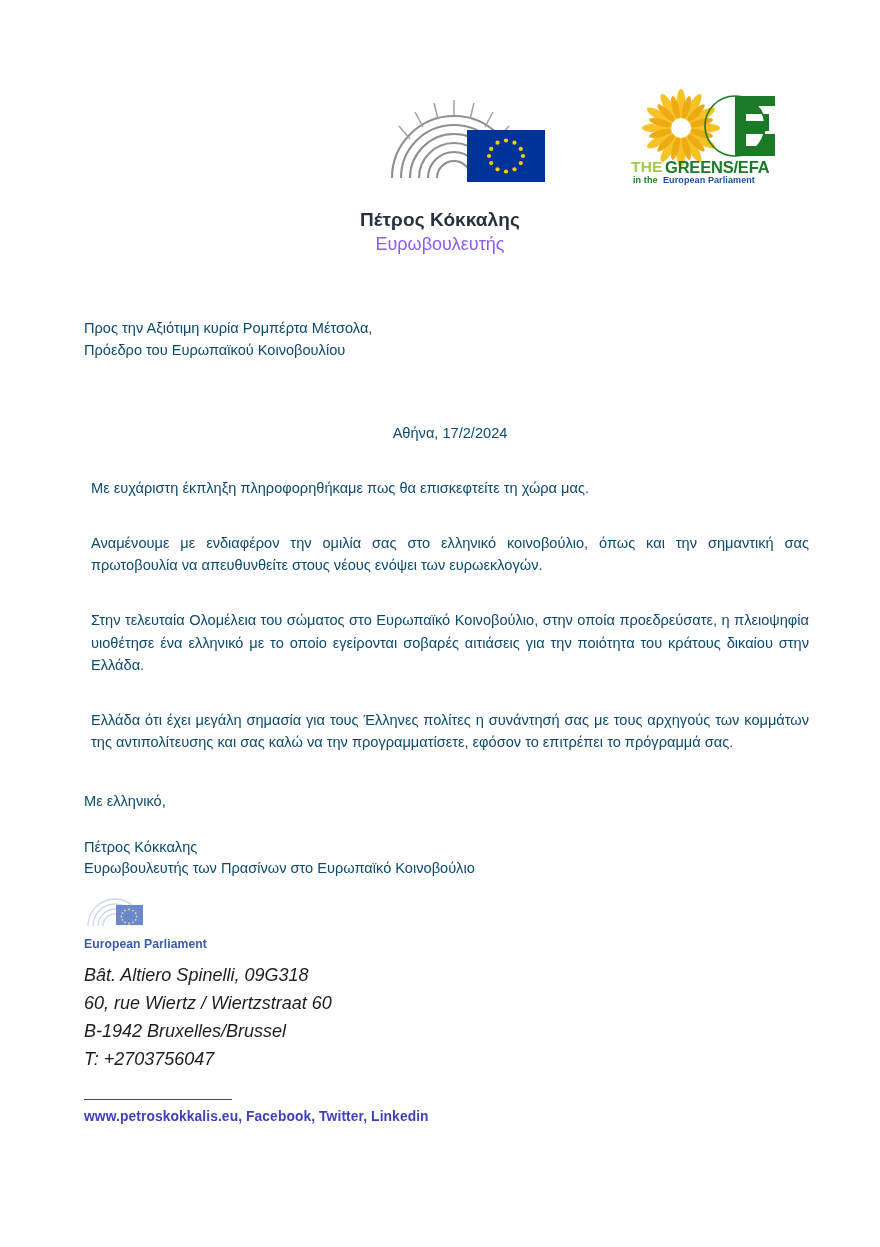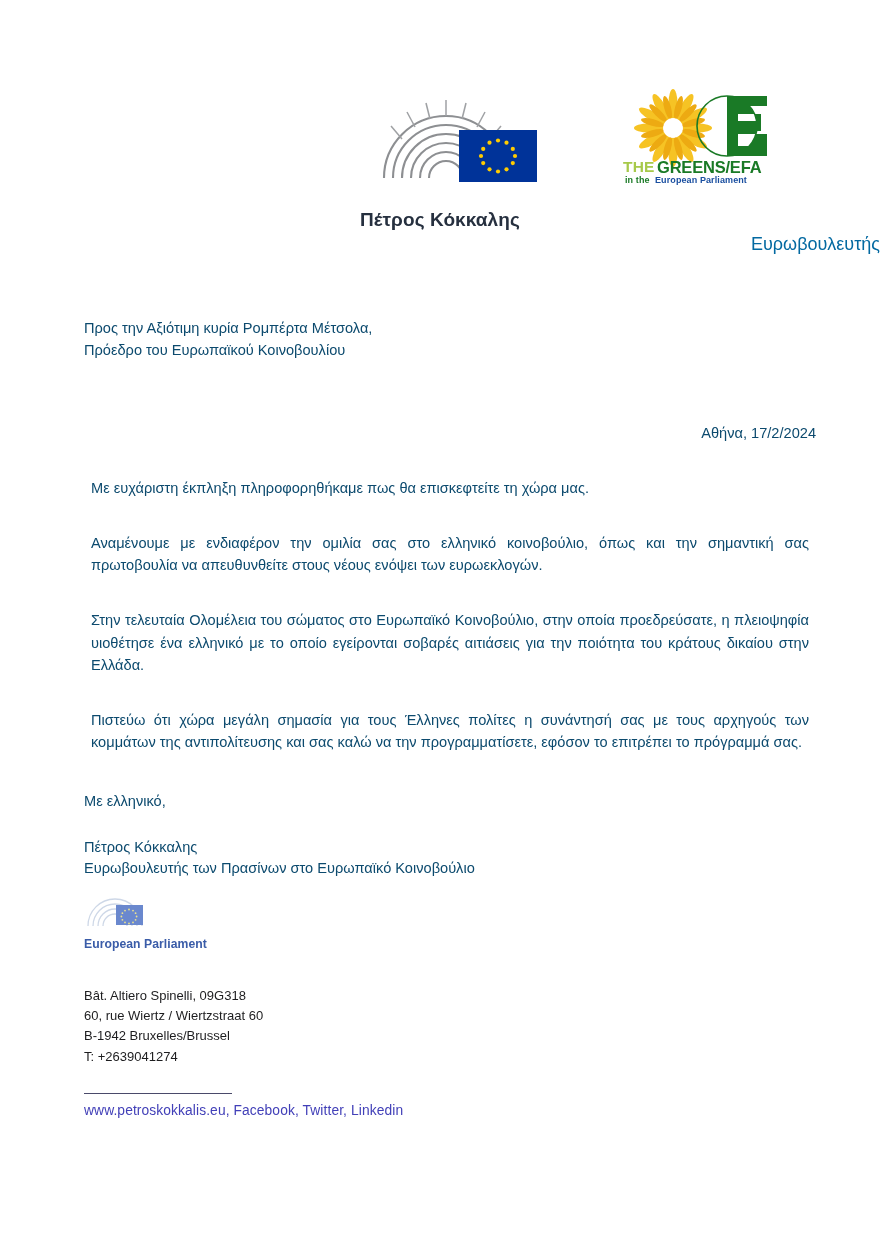--- a/index.html
+++ b/index.html
@@ -16,21 +16,21 @@
     width: 880px;
     height: 1247px;
     background: #ffffff;
     overflow: hidden;
     box-sizing: border-box;
   }
 
   
   .header-logos {
     position: absolute;
-    left: 8px;
+    left: 16px;
     top: 92px;
     width: 707px;
     height: 110px;
   }
   .ep-logo {
     position: absolute;
     left: 366px;
     top: 0px;
     width: 175px;
     height: 92px;
@@ -58,45 +58,44 @@
   .name-block .mep-name {
     font-size: 19px;
     font-weight: bold;
     color: #26303f;
     letter-spacing: 0.1px;
     display: block;
   }
   .name-block .mep-role {
     font-size: 18px;
     font-weight: normal;
-    color: #0369a1;
+    color: #8b5cf6;
     display: block;
     margin-top: 1px;
-    text-align: right;
   }
 
   
   .letter {
     position: absolute;
     left: 84px;
     top: 318px;
     width: 732px;
     color: #0c4a6e;
     font-size: 14.6px;
     line-height: 1.52;
   }
   .recipient {
     margin: 0;
     line-height: 1.5;
   }
   .recipient .line { display: block; }
 
   .date-line {
     margin: 0;
-    text-align: right;
+    text-align: center;
     padding-top: 60px;
   }
   .salutation {
     margin: 0;
     padding-top: 32px;
   }
   .para {
     margin: 7px;
     padding-top: 26px;
     text-align: justify;
@@ -131,38 +130,40 @@
     margin-top: 6px;
     font-size: 12.2px;
     font-weight: bold;
     color: #3a5ca8;
     line-height: 1.38;
     letter-spacing: 0.05px;
   }
   .ep-footer-name .line { display: block; }
 
   .address {
-    margin-top: 33px;
-    font-size: 13px;
+    margin-top: 8px;
+    font-size: 18px;
     color: #1d1d1f;
     line-height: 1.56;
+    font-style: italic;
   }
   .address .line { display: block; }
 
   .footer-rule {
     margin-top: 26px;
     width: 148px;
     height: 0;
     border-top: 1.4px solid #4a4a6a;
   }
   .footer-links {
     margin-top: 9px;
     font-size: 13.8px;
     color: #4240b8;
     letter-spacing: 0.1px;
+    font-weight: bold;
   }
 </style>
 </head>
 <body>
 
 <div id="page">
 
   <div class="header-logos">
 
     <div class="ep-logo">
@@ -270,21 +271,21 @@
 
     <p class="date-line">Αθήνα, 17/2/2024</p>
 
 
     <p class="para no-justify">Με ευχάριστη έκπληξη πληροφορηθήκαμε πως θα επισκεφτείτε τη χώρα μας.</p>
 
     <p class="para">Αναμένουμε με ενδιαφέρον την ομιλία σας στο ελληνικό κοινοβούλιο, όπως και την σημαντική σας πρωτοβουλία να απευθυνθείτε στους νέους ενόψει των ευρωεκλογών.</p>
 
     <p class="para">Στην τελευταία Ολομέλεια του σώματος στο Ευρωπαϊκό Κοινοβούλιο, στην οποία προεδρεύσατε, η πλειοψηφία υιοθέτησε ένα ελληνικό με το οποίο εγείρονται σοβαρές αιτιάσεις για την ποιότητα του κράτους δικαίου στην Ελλάδα.</p>
 
-    <p class="para">Πιστεύω ότι χώρα μεγάλη σημασία για τους Έλληνες πολίτες η συνάντησή σας με τους αρχηγούς των κομμάτων της αντιπολίτευσης και σας καλώ να την προγραμματίσετε, εφόσον το επιτρέπει το πρόγραμμά σας.</p>
+    <p class="para">Ελλάδα ότι έχει μεγάλη σημασία για τους Έλληνες πολίτες η συνάντησή σας με τους αρχηγούς των κομμάτων της αντιπολίτευσης και σας καλώ να την προγραμματίσετε, εφόσον το επιτρέπει το πρόγραμμά σας.</p>
 
     <p class="closing">Με ελληνικό,</p>
 
     <p class="signature">
       <span class="line">Πέτρος Κόκκαλης</span>
       <span class="line">Ευρωβουλευτής των Πρασίνων στο Ευρωπαϊκό Κοινοβούλιο</span>
     </p>
   </div>
 
   <div class="footer">
@@ -316,21 +317,21 @@
     </div>
 
     <div class="ep-footer-name">
       <span class="line">European Parliament</span>
     </div>
 
     <div class="address">
       <span class="line">Bât. Altiero Spinelli, 09G318</span>
       <span class="line">60, rue Wiertz / Wiertzstraat 60</span>
       <span class="line">B-1942 Bruxelles/Brussel</span>
-      <span class="line">T: +2639041274</span>
+      <span class="line">T: +2703756047</span>
     </div>
 
     <div class="footer-rule"></div>
 
     <div class="footer-links">www.petroskokkalis.eu, Facebook, Twitter, Linkedin</div>
   </div>
 
 </div>
 
 </body></html>

